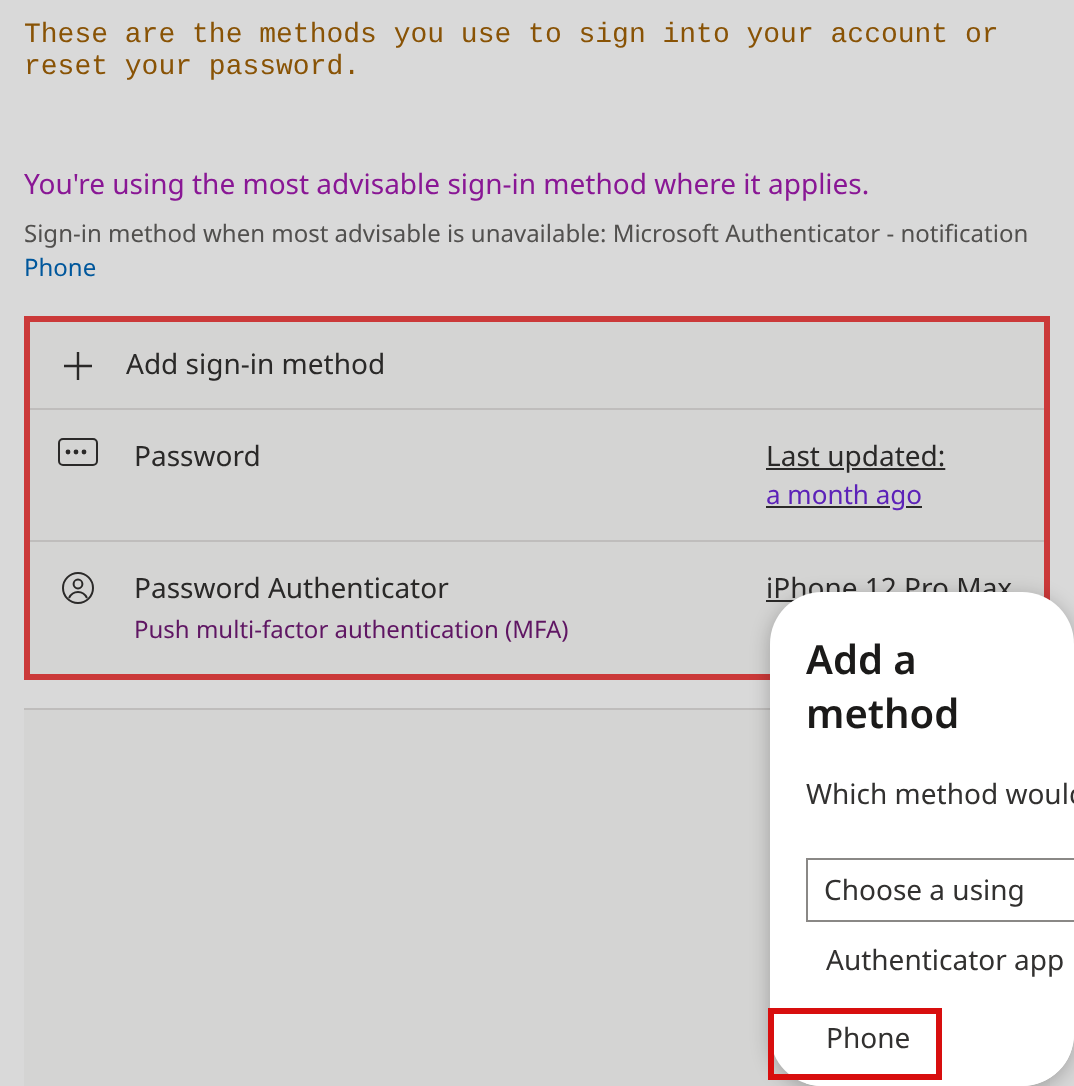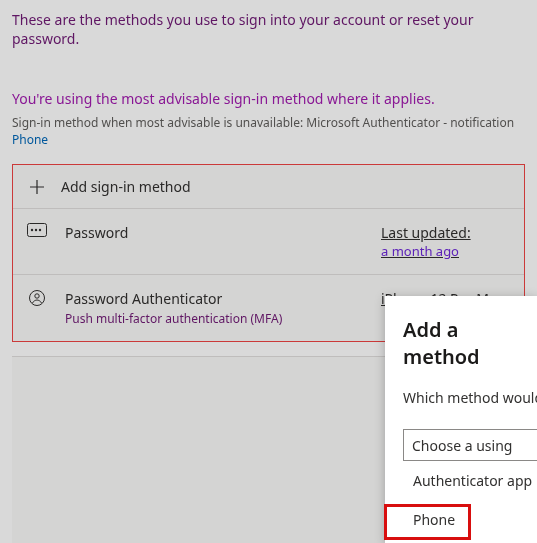--- a/index.html
+++ b/index.html
@@ -23,40 +23,41 @@
       padding: 0 12px;
     }
     .title {
       font-size: 28px;
       font-weight: 600;
       color: #1b1a19;
       margin-top: 2px;
     }
     .subtitle {
       font-size: 14px;
-      color: #701a75;
+      color: #a16207;
       margin-top: 10px;
+      font-family: Liberation Mono, monospace;
     }
     .advisable {
       font-size: 14px;
       color: #a21caf;
       margin-top: 41px;
     }
     .advisable-sub {
       font-size: 12px;
       color: #605e5c;
       margin-top: 6px;
     }
     .link {
       color: #0067b8;
       cursor: pointer;
     }
     .methods {
       margin-top: 16px;
-      border: 1px solid #ef4444;
+      border: 3px solid #ef4444;
       background: #faf9f8;
     }
     .row {
       display: flex;
       align-items: flex-start;
       padding: 14px 12px;
       border-bottom: 1px solid #e1dfdd;
       gap: 16px;
     }
     .row:last-child { border-bottom: none; }
@@ -123,20 +124,21 @@
       position: absolute;
       right: 0;
       top: 296px;
       width: 152px;
       height: 247px;
       background: #ffffff;
       z-index: 10;
       box-shadow: 0 2px 10px rgba(0,0,0,0.25);
       padding: 20px 0 0 18px;
       overflow: hidden;
+      border-radius: 26px;
     }
     .modal-title {
       font-size: 20px;
       font-weight: 600;
       color: #1b1a19;
     }
     .modal-sub {
       font-size: 14px;
       color: #323130;
       margin-top: 18px;

